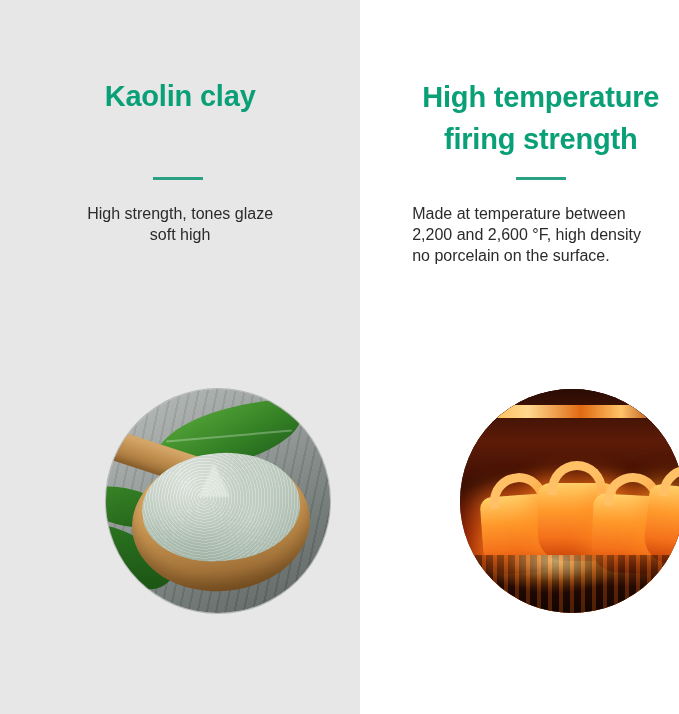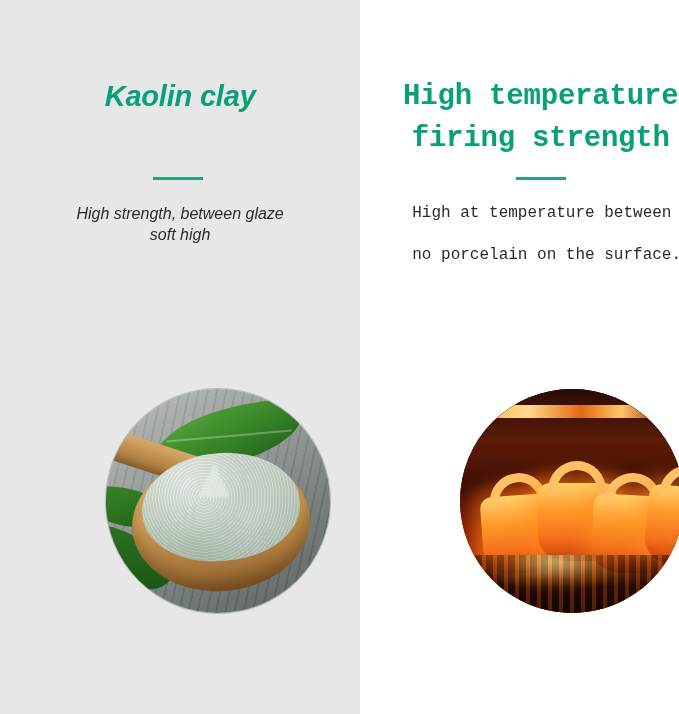--- a/index.html
+++ b/index.html
@@ -25,26 +25,24 @@
 
   
   .panel {
     position: relative;
     height: 714px;
     box-sizing: border-box;
   }
   .panel-left {
     width: 365px;
     background: #e7e7e7;
-    font-style: italic;
   }
   .panel-right {
     width: 323px;
     background: #ffffff;
-    font-family: Liberation Mono, monospace;
   }
 
   
   .heading {
     color: #0aa077;
     font-weight: bold;
     margin: 0;
     letter-spacing: -0.2px;
   }
   .panel-left .heading {
@@ -293,21 +291,21 @@
 
 <div class="infographic">
 
   <section class="panel panel-left">
 
     <h2 class="heading">Kaolin clay</h2>
 
     <hr class="rule">
 
     <p class="body-copy">
-      <span>High strength, between glaze</span><br>
+      <span>High strength, tones glaze</span><br>
       <span>soft high</span>
     </p>
 
     <figure class="photo">
       <div class="photo-inner">
         <div class="clay-bg"></div>
         <div class="leaf leaf-top"></div>
         <div class="leaf leaf-left-a"></div>
         <div class="leaf leaf-left-b"></div>
         <div class="spoon-handle"></div>
@@ -322,22 +320,22 @@
   <section class="panel panel-right">
 
     <h2 class="heading">
       <span>High temperature</span><br>
       <span>firing strength</span>
     </h2>
 
     <hr class="rule">
 
     <p class="body-copy">
-      <span>High at temperature between</span><br>
-      <br>
+      <span>Made at temperature between</span><br>
+      <span>2,200 and 2,600 °F, high density</span><br>
       <span>no porcelain on the surface.</span>
     </p>
 
     <figure class="photo">
       <div class="photo-inner">
         <div class="kiln-bg"></div>
         <div class="kiln-roof">
           <div class="kiln-roof-lip"></div>
         </div>
         <div class="glow-core"></div>

